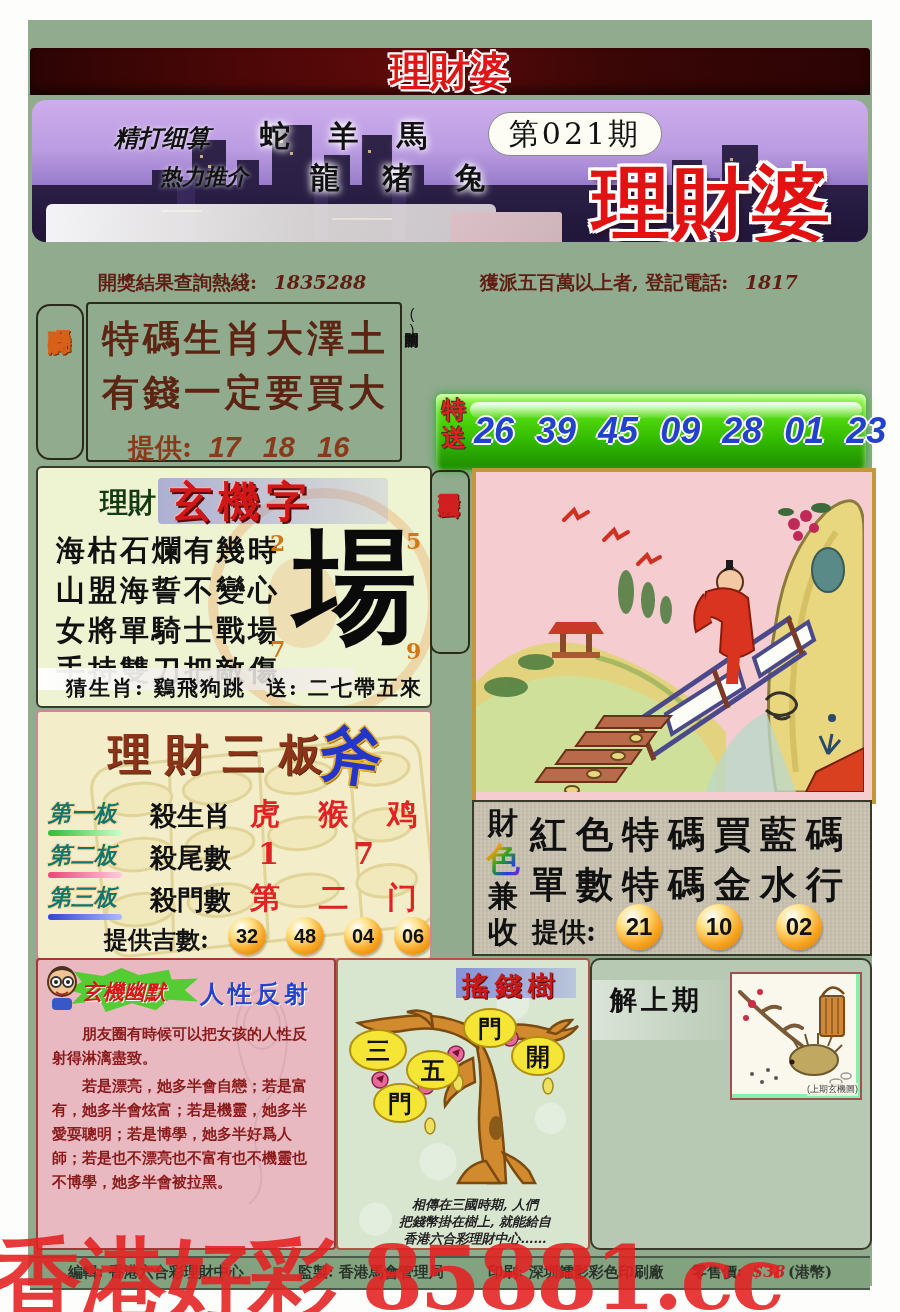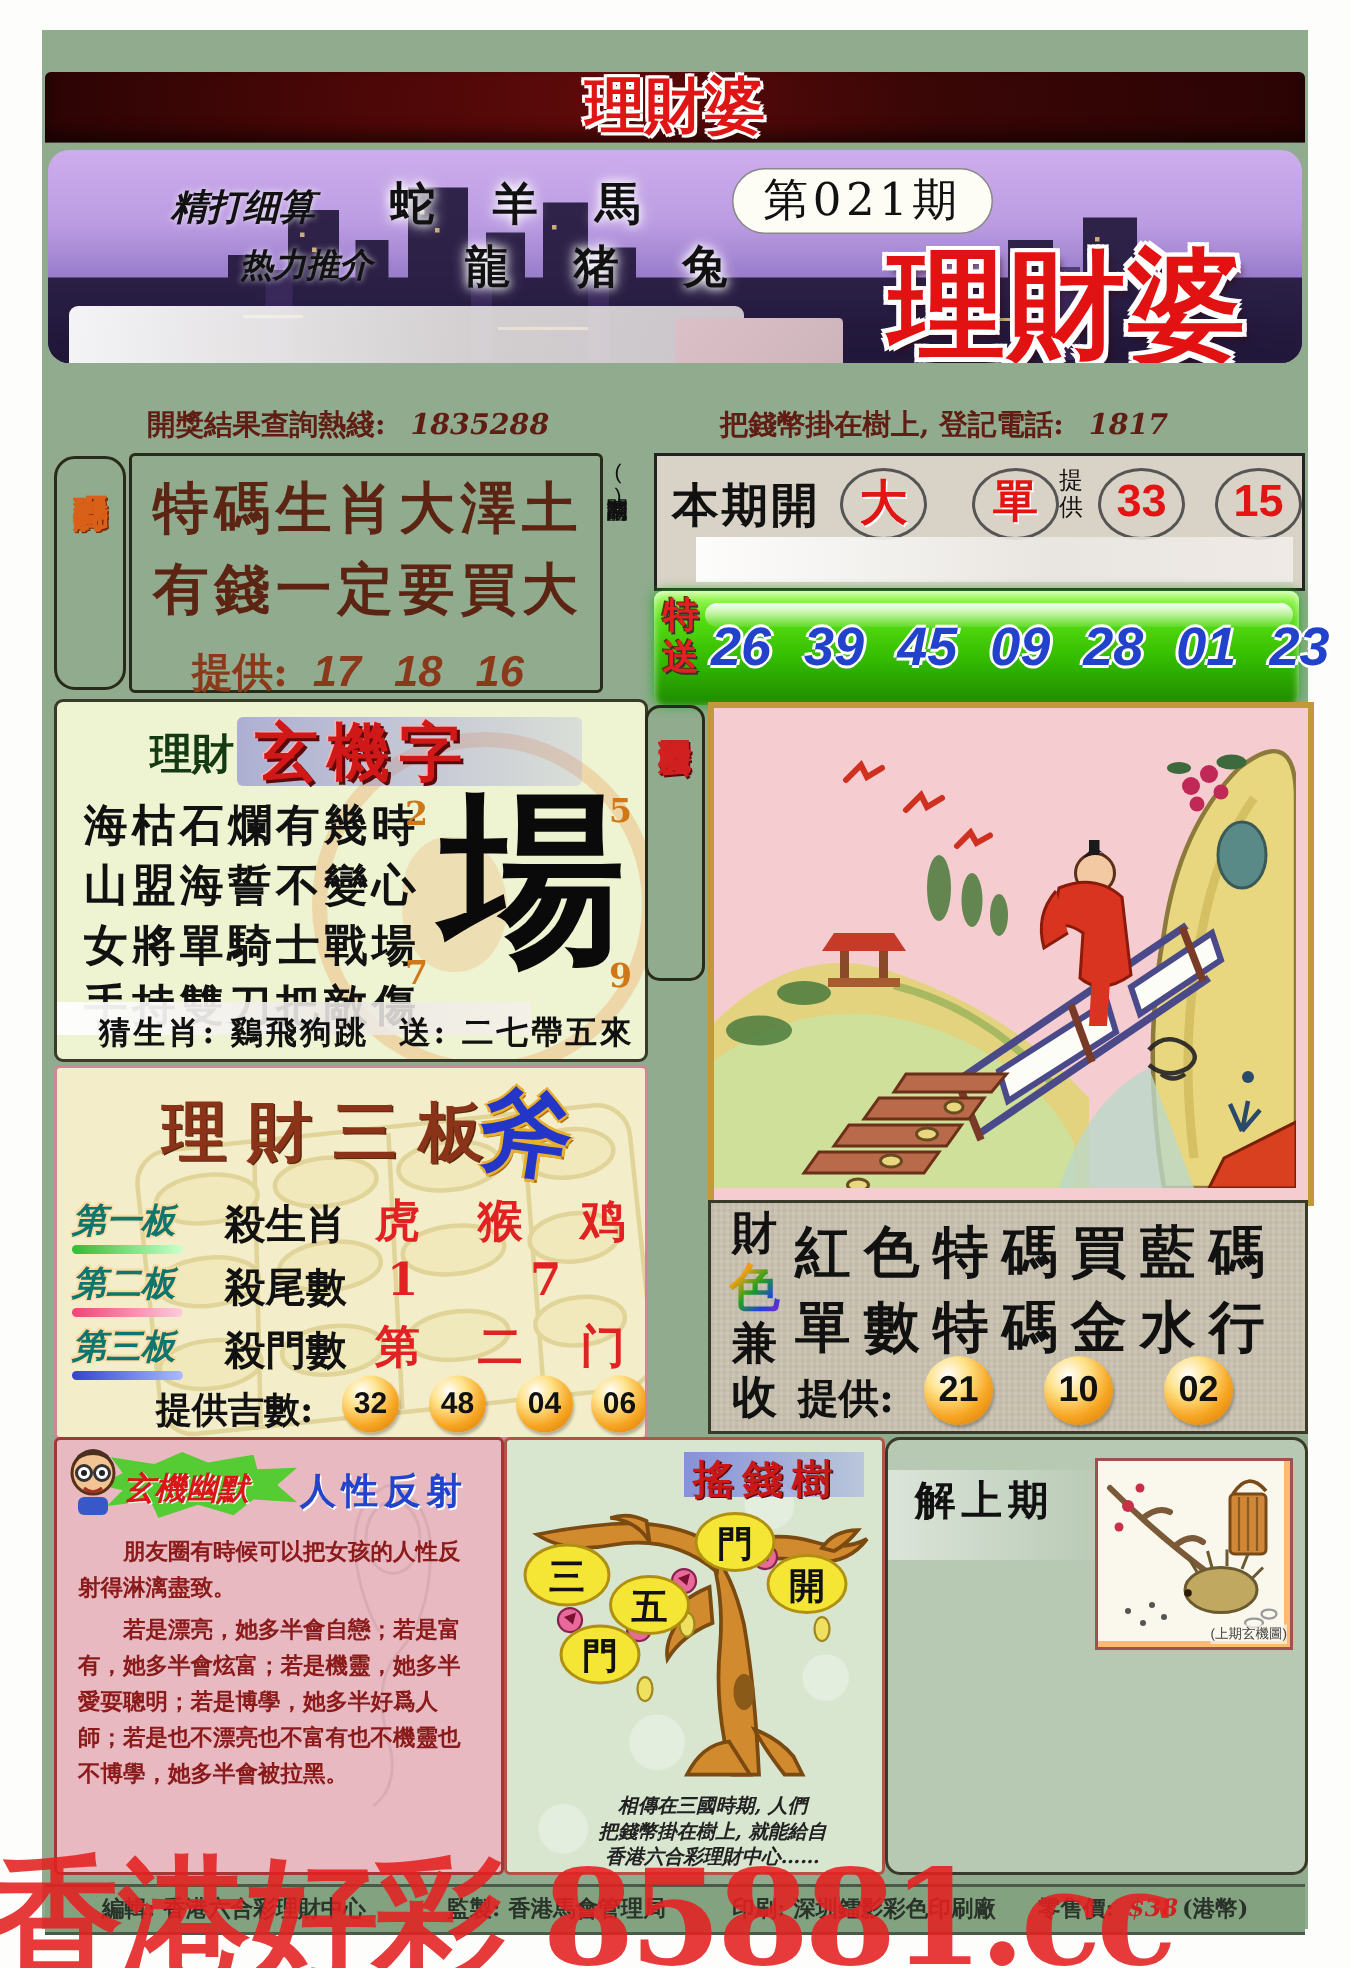--- a/index.html
+++ b/index.html
@@ -78,55 +78,38 @@
 
     <div class="abs serif" style="left:520px;top:52px;width:320px;text-align:center;font-size:78px;font-weight:bold;color:#e31212;text-shadow:-3px 0 #fff,3px 0 #fff,0 -3px #fff,0 3px #fff,-3px -3px #fff,3px 3px #fff,-3px 3px #fff,3px -3px #fff,4px 5px 4px rgba(60,0,0,.5);letter-spacing:2px;">理財婆</div>
   </div>
 
   <div class="abs" style="left:0;top:250px;width:844px;height:26px;">
     <div class="abs calli" style="left:70px;top:0;font-size:19px;color:#5f1d14;">
       <span>開獎結果查詢熱綫:</span>
       <span style="font-style:italic;margin-left:10px;">1835288</span>
     </div>
     <div class="abs calli" style="left:452px;top:0;font-size:19px;color:#5f1d14;">
-      <span>把錢幣掛在樹上, 登記電話:</span>
+      <span>獲派五百萬以上者, 登記電話:</span>
       <span style="font-style:italic;margin-left:10px;">1817</span>
     </div>
   </div>
 
   <div class="abs" style="left:8px;top:284px;width:44px;height:152px;border:2px solid #2a2a1a;border-radius:14px;">
     <div class="vert calli" style="margin:6px auto;font-size:23px;color:#d86018;text-shadow:1px 1px 0 #7a2a00;height:140px;line-height:40px;">理財特碼詩</div>
   </div>
   <div class="abs" style="left:58px;top:282px;width:312px;height:156px;border:2px solid #2a2a1a;border-radius:4px;">
     <div class="calli" style="margin:10px 0 0 14px;font-size:37px;color:#5c2412;letter-spacing:4px;white-space:nowrap;">特碼生肖大澤土</div>
     <div class="calli" style="margin:4px 0 12px 14px;font-size:37px;color:#5c2412;letter-spacing:4px;white-space:nowrap;">有錢一定要買大</div>
     <div style="margin:6px 0 0 40px;">
       <span class="calli" style="font-size:27px;color:#8a3a1a;">提供:</span>
       <span style="font-size:29px;font-weight:bold;font-style:italic;color:#8a3a1a;word-spacing:14px;margin-left:12px;">17 18 16</span>
     </div>
   </div>
   <div class="abs vert" style="left:374px;top:286px;font-size:14px;color:#111;height:150px;line-height:20px;">(請刮開塗層觀閱)</div>
 
-  <div class="abs" style="left:408px;top:282px;width:430px;height:88px;background:#d9d2c6;border:2px solid #222;">
-    <span class="abs calli" style="left:10px;top:12px;font-size:31px;color:#111;letter-spacing:2px;">本期開</span>
-    <div class="abs" style="left:122px;top:8px;width:54px;height:44px;border:2px solid #555;border-radius:50%;text-align:center;">
-      <span class="calli" style="font-size:32px;line-height:42px;font-weight:bold;color:#e21414;text-shadow:1px 1px 0 #fff;">大</span>
-    </div>
-    <div class="abs" style="left:210px;top:8px;width:54px;height:44px;border:2px solid #555;border-radius:50%;text-align:center;">
-      <span class="calli" style="font-size:30px;line-height:42px;font-weight:bold;color:#e21414;text-shadow:1px 1px 0 #fff;">單</span>
-    </div>
-    <div class="abs" style="left:268px;top:8px;width:18px;font-size:16px;line-height:18px;color:#111;word-break:break-all;">提供</div>
-    <div class="abs" style="left:294px;top:8px;width:54px;height:44px;border:2px solid #555;border-radius:50%;text-align:center;">
-      <span style="font-size:30px;line-height:42px;font-weight:bold;color:#e21414;">33</span>
-    </div>
-    <div class="abs" style="left:372px;top:8px;width:54px;height:44px;border:2px solid #555;border-radius:50%;text-align:center;">
-      <span style="font-size:30px;line-height:42px;font-weight:bold;color:#e21414;">15</span>
-    </div>
-    <div class="abs redact" style="left:26px;top:54px;width:398px;height:30px;"></div>
-  </div>
 
   <div class="abs" style="left:408px;top:374px;width:430px;height:76px;border-radius:6px;background:linear-gradient(180deg,#aaff66 0%,#55dd11 25%,#33bb00 60%,#1e8a00 100%);box-shadow:0 0 8px #2a2,inset 0 2px 6px rgba(255,255,255,.7);">
     <div class="abs" style="left:34px;top:8px;width:392px;height:16px;border-radius:8px;background:linear-gradient(180deg,rgba(255,255,255,.95),rgba(255,255,255,.1));"></div>
     <div class="abs calli" style="left:6px;top:2px;width:26px;font-size:24px;line-height:28px;color:#e22222;text-shadow:1px 1px 0 #333,-1px -1px 0 #553300;word-break:break-all;">特送</div>
     <div class="abs" style="left:38px;top:16px;width:390px;text-align:center;font-size:36px;font-weight:bold;font-style:italic;color:#2342cc;text-shadow:-2px 0 #fff,2px 0 #fff,0 -2px #fff,0 2px #fff;word-spacing:12px;white-space:nowrap;">26 39 45 09 28 01 23</div>
   </div>
 
   <div class="abs" style="left:8px;top:446px;width:392px;height:238px;background:#eef3d2;border:2px solid #3a3a2a;border-radius:6px;overflow:hidden;">
     <div class="abs" style="left:170px;top:20px;width:210px;height:210px;border:10px solid rgba(235,150,70,.30);border-radius:50%;"></div>
     <div class="abs" style="left:230px;top:90px;width:70px;height:90px;background:rgba(235,150,70,.22);border-radius:45% 55% 50% 50%;"></div>
@@ -418,21 +401,21 @@
     <div class="abs calli" style="left:30px;top:236px;width:214px;text-align:center;font-size:13px;font-style:italic;color:#222;line-height:17px;">
       <div>相傳在三國時期, 人們</div>
       <div>把錢幣掛在樹上, 就能給自</div>
       <div>香港六合彩理財中心……</div>
     </div>
   </div>
 
   <div class="abs" style="left:562px;top:938px;width:278px;height:288px;background:#b7c9b3;border:2px solid #3a3a2a;border-radius:10px;overflow:hidden;">
     <div class="abs" style="left:0;top:20px;width:150px;height:60px;background:linear-gradient(90deg,rgba(255,255,255,.5),transparent);"></div>
     <span class="abs calli" style="left:18px;top:22px;font-size:27px;font-weight:bold;color:#111;letter-spacing:4px;">解上期</span>
-    <div class="abs" style="left:138px;top:12px;width:128px;height:124px;background:#fdba74;border:2px solid #a05050;">
+    <div class="abs" style="left:138px;top:12px;width:128px;height:124px;background:#86efac;border:2px solid #a05050;">
       <svg width="124" height="120" viewBox="0 0 124 120">
         <rect width="124" height="120" fill="#faf7ec"></rect>
         <g stroke="#7a5a38" stroke-width="4" fill="none" stroke-linecap="round">
           <path d="M8 18 Q40 50 78 78"></path>
           <path d="M30 38 q10 -8 18 -4 M52 56 q10 -8 18 -2"></path>
         </g>
         <g fill="#c83048">
             <circle cx="20" cy="30" r="4"></circle>
             <circle cx="28" cy="18" r="3"></circle>
             <circle cx="14" cy="44" r="3"></circle>

